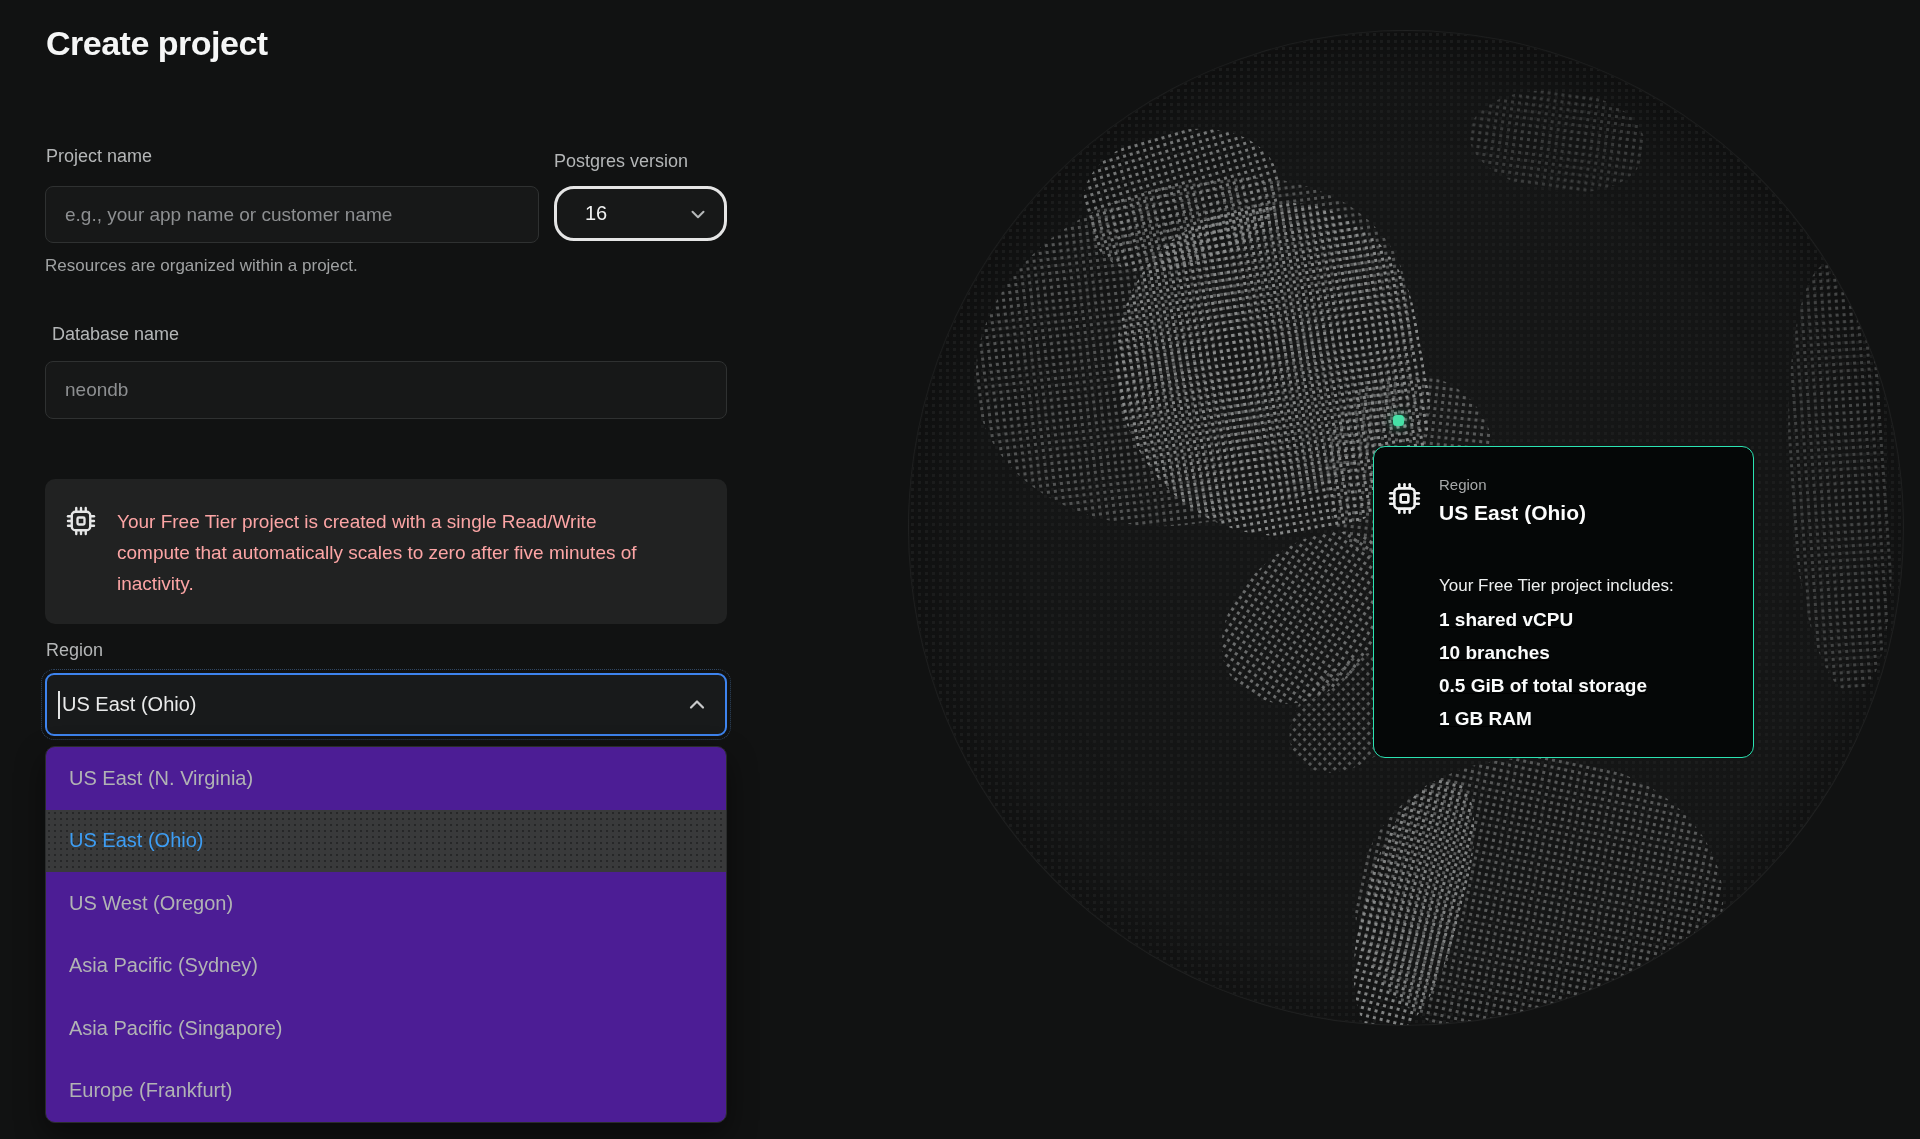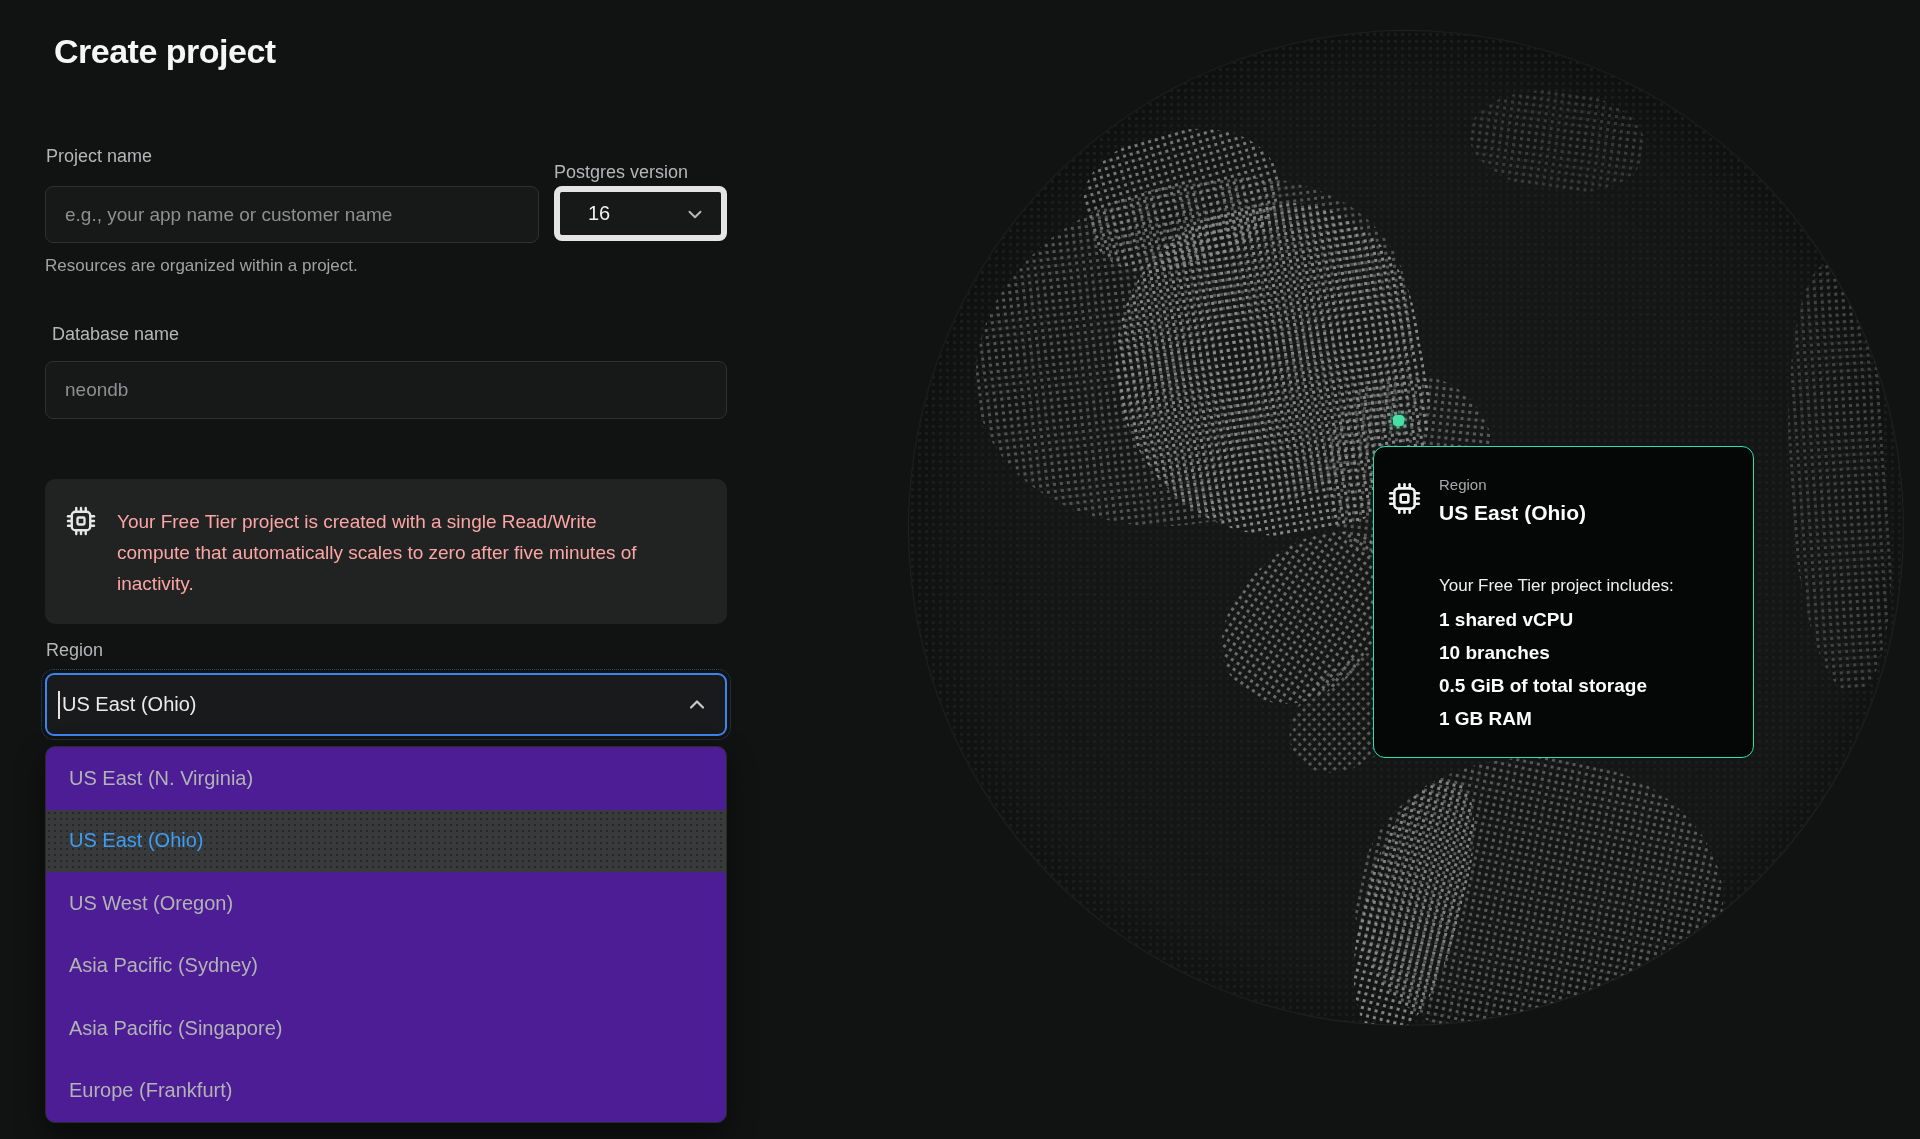--- a/index.html
+++ b/index.html
@@ -52,41 +52,41 @@
   }
   .tooltip-card .chip{position:absolute;left:14px;top:35px;width:33px;height:33px;color:#f2f3f3;}
   .t-region-label{position:absolute;left:65px;top:29px;font-size:15px;color:#a7a9aa;}
   .t-region-value{position:absolute;left:65px;top:54px;font-size:21px;font-weight:700;color:#fdfdfd;}
   .t-includes{position:absolute;left:65px;top:129px;font-size:17px;color:#eef0f0;}
   .t-features{position:absolute;left:65px;top:156px;margin:0;padding:0;list-style:none;text-decoration:underline;}
   .t-features li{font-size:19px;font-weight:700;color:#fbfcfc;line-height:33px;}
 
   
   .form{position:absolute;left:45px;top:0;width:682px;height:1139px;z-index:4;}
-  .page-title{position:absolute;left:1px;top:22px;margin:8px;font-size:34px;line-height:42px;font-weight:700;letter-spacing:-0.5px;color:#f5f6f6;}
+  .page-title{position:absolute;left:1px;top:22px;margin:0;font-size:34px;line-height:42px;font-weight:700;letter-spacing:-0.5px;color:#f5f6f6;}
 
   .flabel{position:absolute;font-size:18px;color:#b4b6b7;}
   .lbl-project{left:1px;top:146px;}
-  .lbl-version{left:509px;top:162px;}
+  .lbl-version{left:509px;top:151px;}
   .lbl-db{left:7px;top:324px;}
   .lbl-region{left:1px;top:640px;}
 
   .text-input{
     position:absolute;box-sizing:border-box;
     background:#171818;border:1px solid #2f3131;border-radius:8px;
     color:#8d8f91;font-size:19px;font-family:"Liberation Sans",sans-serif;
     padding:0 16px 0 19px;outline:none;
   }
   .text-input::placeholder{color:#8d8f91;opacity:1;}
   .inp-project{left:0;top:186px;width:494px;height:57px;}
   .inp-db{left:0;top:361px;width:682px;height:58px;}
 
   .select{
     position:absolute;left:509px;top:186px;width:173px;height:55px;box-sizing:border-box;
-    background:#171818;border:6px solid #e5e5e5;border-radius:8px;
+    background:#171818;border:3px solid #e5e5e5;border-radius:20px;
     display:flex;align-items:center;cursor:pointer;
   }
   .select .val{margin-left:28px;font-size:20px;color:#f0f1f1;}
   .select .chev{position:absolute;right:15px;top:50%;transform:translateY(-50%);width:22px;height:22px;color:#b6b8b9;}
 
   .help-text{position:absolute;left:0;top:256px;margin:0;font-size:17px;color:#9fa1a2;}
 
   .info-box{
     position:absolute;left:0;top:479px;width:682px;box-sizing:border-box;
     background:#212222;border-radius:10px;

